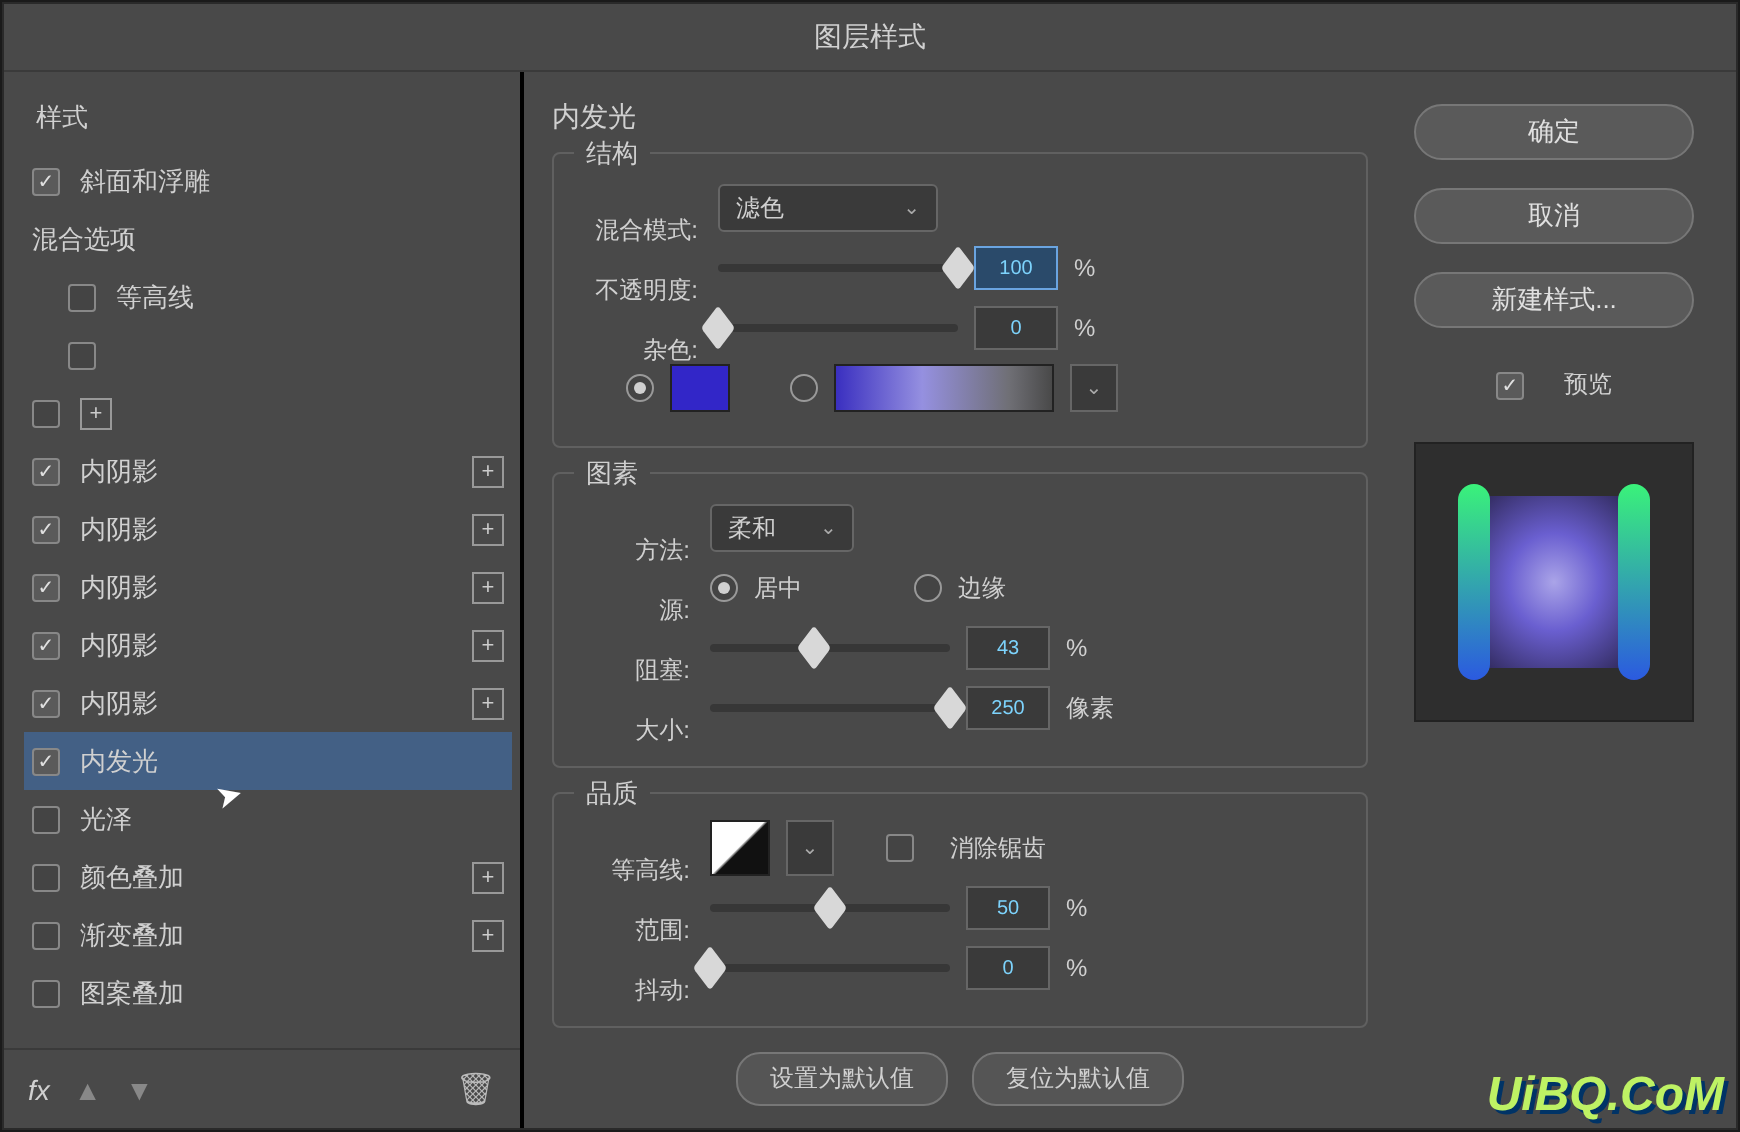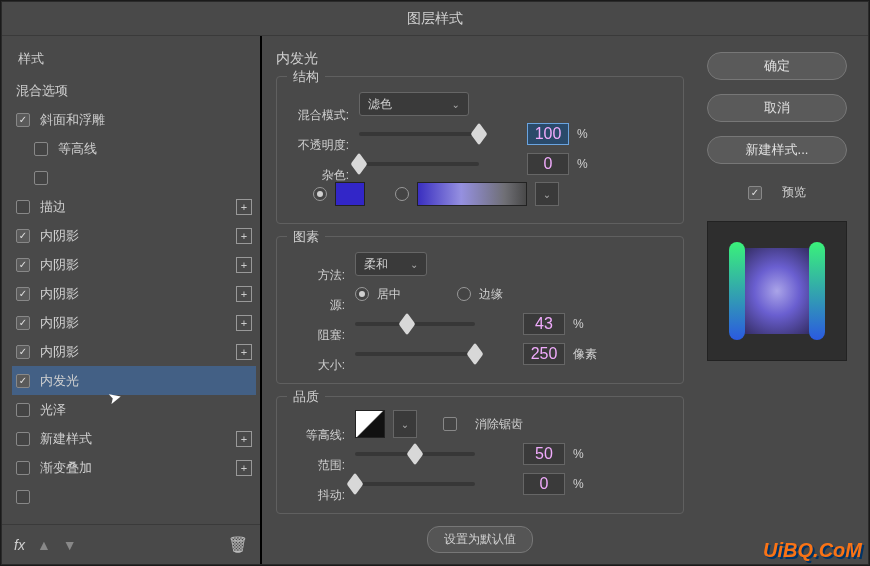--- a/index.html
+++ b/index.html
@@ -173,24 +173,23 @@
   height: 14px;
   background: #d8d8d8;
   border-radius: 2px;
   transform: translateX(-50%) rotate(45deg) skew(8deg, 8deg);
 }
 .num-input {
   width: 42px;
   height: 22px;
   background: #3a3a3a;
   border: 1px solid #666;
-  color: #f0abfc;
+  color: #7dd3fc;
   text-align: center;
-  font-size: 16px;
-  margin-left: 40px;
+  font-size: 10px;
 }
 .num-input.hl { background: #2a4a6a; border-color: #6aa4e0; }
 .unit { width: 28px; font-size: 12px; }
 .radio {
   width: 14px; height: 14px; border-radius: 50%;
   border: 1px solid #999; background: #444;
   display: inline-flex; align-items: center; justify-content: center;
 }
 .radio.sel::after {
   content: ""; width: 6px; height: 6px; border-radius: 50%;
@@ -264,24 +263,24 @@
 .preview-shape::before, .preview-shape::after {
   content:""; position:absolute; top:-6px; bottom:-6px; width:16px;
   border-radius: 10px;
 }
 .preview-shape::before { left:-8px; background: linear-gradient(#3af27a, #2b5ae0); }
 .preview-shape::after { right:-8px; background: linear-gradient(#3af27a, #2b5ae0); }
 
 .watermark {
   position: absolute;
   right: 8px; bottom: 4px;
-  font-size: 20px;
+  font-size: 24px;
   font-weight: bold;
   font-style: italic;
-  color: #f97316;
+  color: #bef264;
   text-shadow: 2px 2px 0 #003366;
 }
 .cursor {
   position: absolute;
   left: 108px;
   top: 388px;
   font-size: 16px;
   color: #fff;
   pointer-events: none;
   transform: rotate(-15deg);
@@ -293,37 +292,36 @@
 <div class="dialog">
   <div class="titlebar">
     <span>图层样式</span>
   </div>
   <div class="body">
 
     <div class="sidebar">
       <div class="styles-list">
         <div class="style-header">样式</div>
         <div class="style-item">
+          <span class="chk checked"></span>
+          <span class="style-label">斜面和浮雕</span>
+        </div>
+
+        <div class="style-item">
           <span class="style-label">混合选项</span>
         </div>
-
-        <div class="style-item">
-          <span class="chk checked"></span>
-          <span class="style-label">斜面和浮雕</span>
-        </div>
         <div class="style-item indent">
           <span class="chk"></span>
           <span class="style-label">等高线</span>
         </div>
         <div class="style-item indent">
           <span class="chk"></span>
         </div>
         <div class="style-item">
           <span class="chk"></span>
-          <span class="style-label">描边</span>
           <span class="add-icon">+</span>
         </div>
         <div class="style-item">
           <span class="chk checked"></span>
           <span class="style-label">内阴影</span>
           <span class="add-icon">+</span>
         </div>
         <div class="style-item">
           <span class="chk checked"></span>
           <span class="style-label">内阴影</span>
@@ -347,30 +345,31 @@
         <div class="style-item selected">
           <span class="chk checked"></span>
           <span class="style-label">内发光</span>
         </div>
         <div class="style-item">
           <span class="chk"></span>
           <span class="style-label">光泽</span>
         </div>
         <div class="style-item">
           <span class="chk"></span>
-          <span class="style-label">新建样式</span>
+          <span class="style-label">颜色叠加</span>
           <span class="add-icon">+</span>
         </div>
         <div class="style-item">
           <span class="chk"></span>
           <span class="style-label">渐变叠加</span>
           <span class="add-icon">+</span>
         </div>
         <div class="style-item">
           <span class="chk"></span>
+          <span class="style-label">图案叠加</span>
         </div>
       </div>
       <div class="sidebar-footer">
         <span class="fx">fx</span>
         <span class="arrow">▲</span>
         <span class="arrow">▼</span>
         <span class="spacer"></span>
         <span class="trash">🗑</span>
       </div>
     </div>
@@ -472,20 +471,21 @@
           <div class="slider-track">
             <div class="slider-thumb" style="left:0%"></div>
           </div>
           <input class="num-input" value="0" style="">
           <span class="unit">%</span>
         </div>
       </div>
 
       <div class="btn-row">
         <button class="btn-small">设置为默认值</button>
+        <button class="btn-small">复位为默认值</button>
       </div>
     </div>
 
     <div class="right">
       <div class="rbtn">确定</div>
       <div class="rbtn">取消</div>
       <div class="rbtn">新建样式...</div>
       <div class="preview-row">
         <span class="chk checked"></span>
         <span>预览</span>

